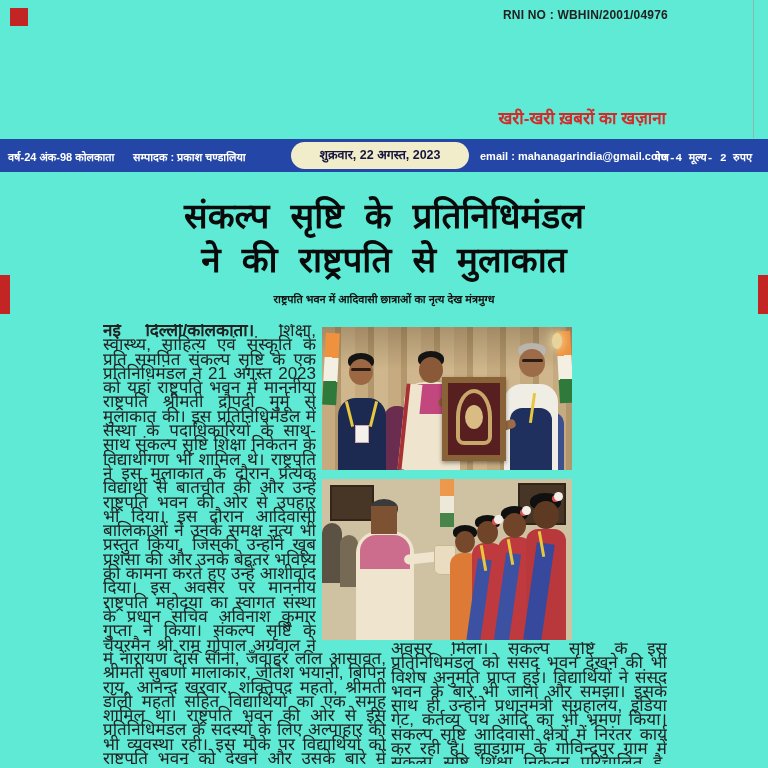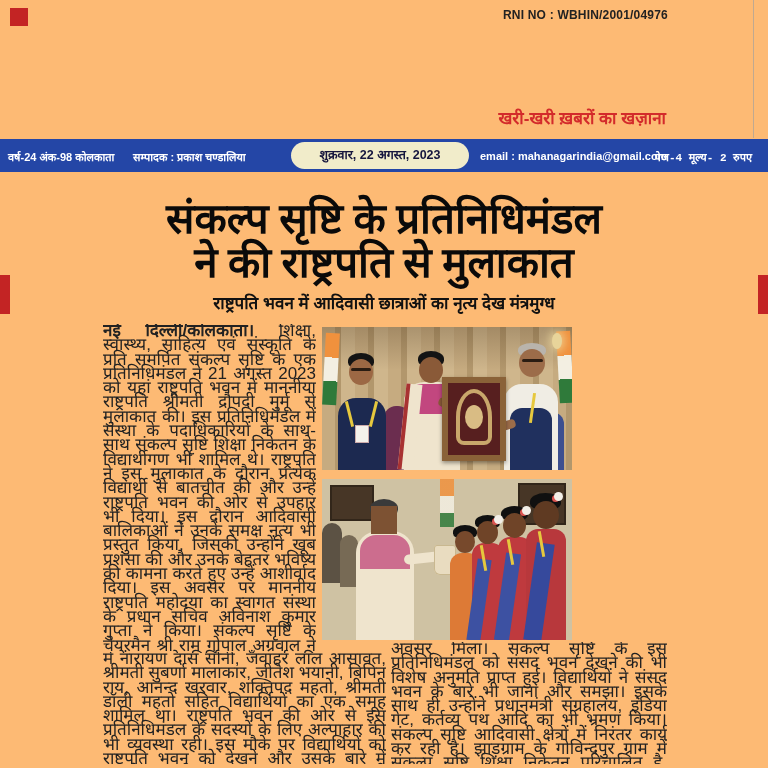--- a/index.html
+++ b/index.html
@@ -1,18 +1,18 @@
 <!DOCTYPE html>
 <html><head>
 <meta charset="utf-8">
 <style>
   * { margin:0; padding:0; box-sizing:border-box; }
   html,body { background:#e8e8e8; }
   #page {
-    position:relative; width:768px; height:768px; background:#fdba74;
+    position:relative; width:768px; height:768px; background:#5eead4;
     margin:0 auto; overflow:hidden;
     font-family:"Liberation Sans","DejaVu Sans",sans-serif; color:#1a1a1a;
   }
   
   .rni {
     position:absolute; top:8px; right:100px;
     font-size:12px; font-weight:bold; color:#222; letter-spacing:.2px;
   }
   .masthead-title {
     position:absolute; top:14px; left:60px; right:80px; height:96px;
@@ -43,26 +43,26 @@
   .it-email   { left:480px; }
   .it-price   { right:16px;font-family:Liberation Mono, monospace; }
   .date-pill {
     position:absolute; left:291px; top:3px; width:178px; height:27px;
     background:#f1ecca; border-radius:14px; color:#16163e;
     font-size:12.5px; font-weight:bold; text-align:center; line-height:27px;
   }
   
   .headline {
     position:absolute; top:197px; left:0; right:0; text-align:center;
-    font-family:Liberation Serif, serif;
-    font-size:42px; line-height:44px; font-weight:bold; color:#0a0a0a;
+    font-family:Liberation Mono, monospace;
+    font-size:35px; line-height:44px; font-weight:bold; color:#0a0a0a;
   }
   .subheadline {
     position:absolute; top:291px; left:0; right:0; text-align:center;
-    font-size:17px; font-weight:bold; color:#111;
+    font-size:11px; font-weight:bold; color:#111;
   }
   
   .bodytext { font-size:17px; line-height:14.3px; text-align:justify; color:#222; overflow:hidden; position:absolute; }
   .col-1      { left:103px; top:324px; width:213px; height:329px; }
   .col-1-wide { left:103px; top:652px; width:283px; height:112px; }
   .col-2      { left:391px; top:642px; width:276px; height:122px; }
   .dateline { font-weight:bold; }
   
   .photo { position:absolute; overflow:hidden; }
   .photo * { position:absolute; }

